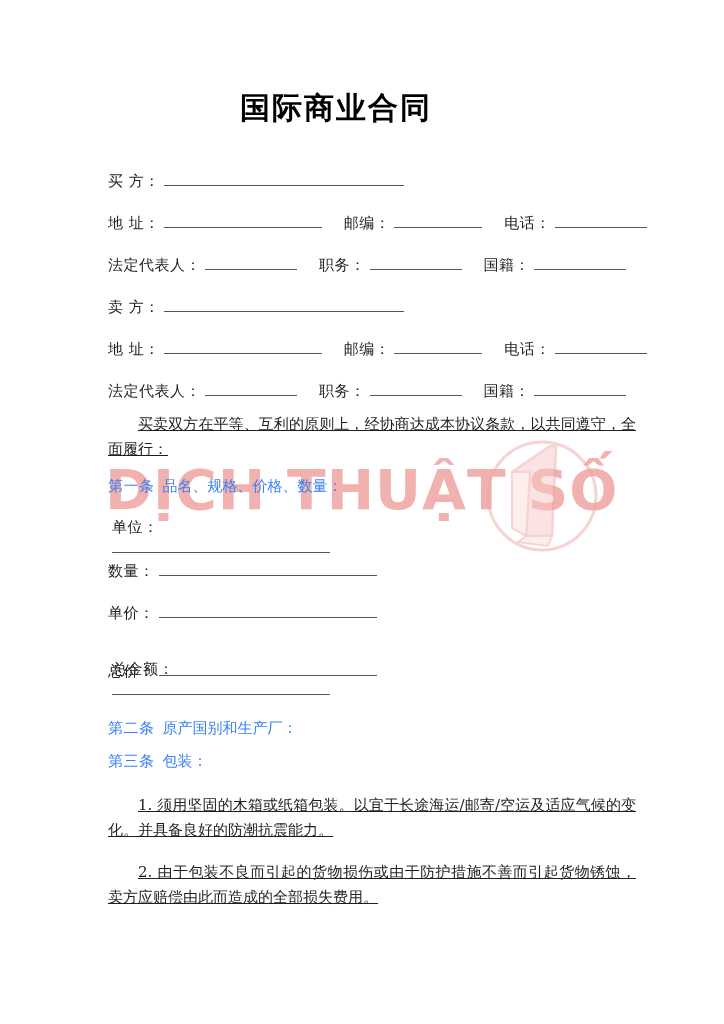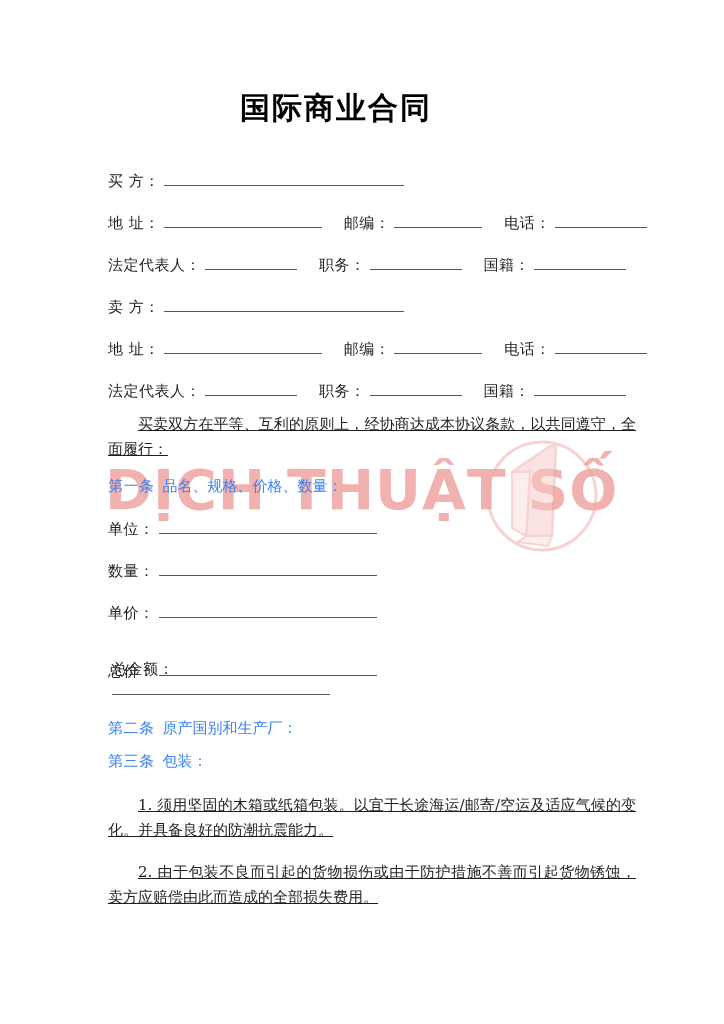--- a/index.html
+++ b/index.html
@@ -199,21 +199,21 @@
       <span class="fl">国籍：</span>
       <span class="blank" style="width:92px;"></span>
     </div>
 
     <div class="para indent" style="top:412px;">买卖双方在平等、互利的原则上，经协商达成本协议条款，以共同遵守，全面履行：</div>
 
     <div class="clause" style="top:477px;">
       <span class="num">第一条</span><span class="txt">品名、规格、价格、数量：</span>
     </div>
 
-    <div class="field-row" style="top:518px;">
+    <div class="field-row" style="top:518px;flex-direction:column;">
       <span class="fl">单位：</span>
       <span class="blank" style="width:218px;"></span>
     </div>
 
     <div class="field-row" style="top:560px;">
       <span class="fl">数量：</span>
       <span class="blank" style="width:218px;"></span>
     </div>
 
     <div class="field-row" style="top:602px;">

